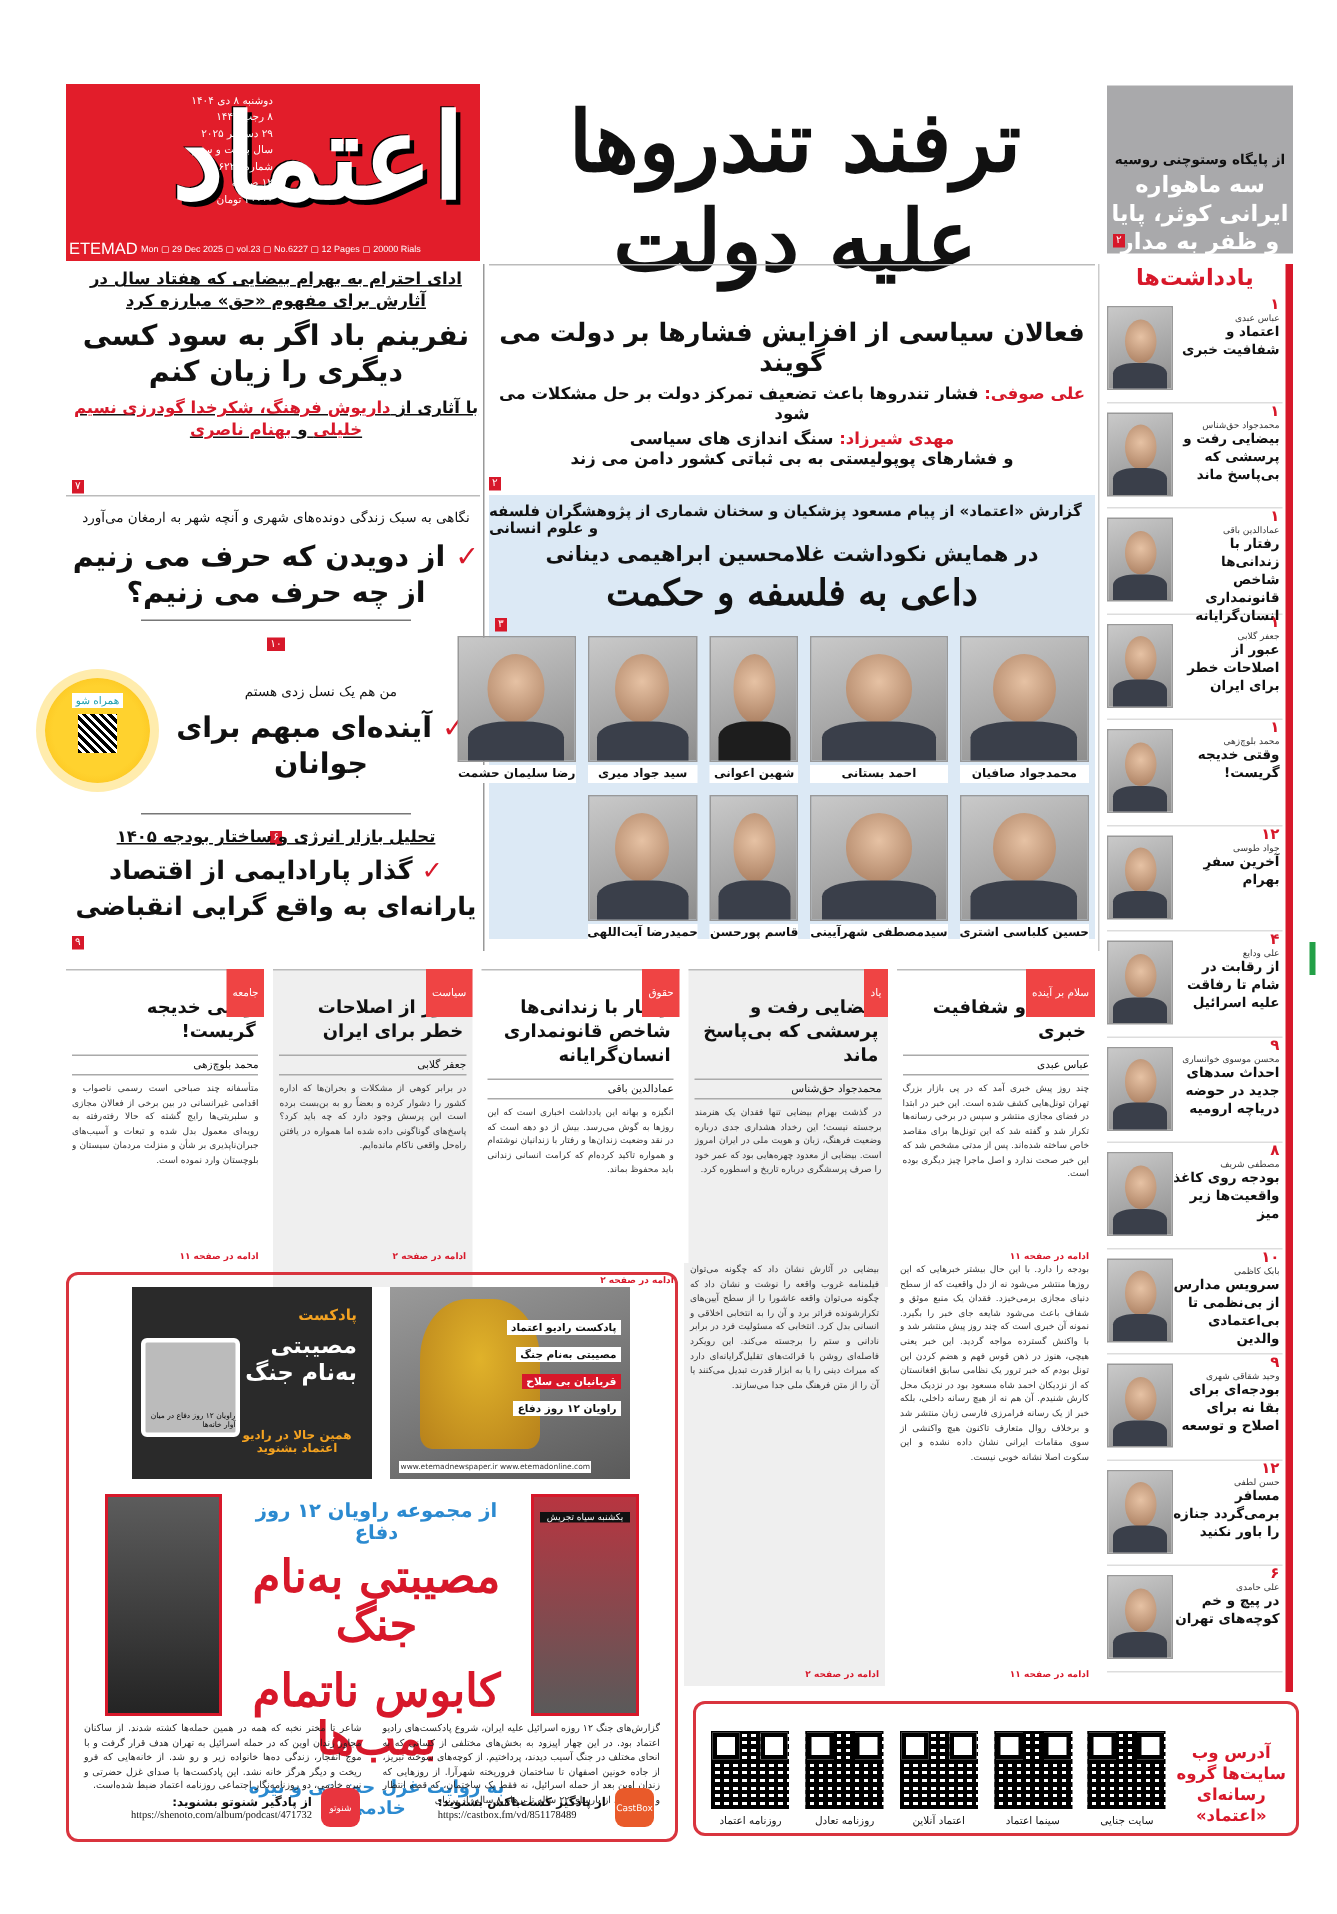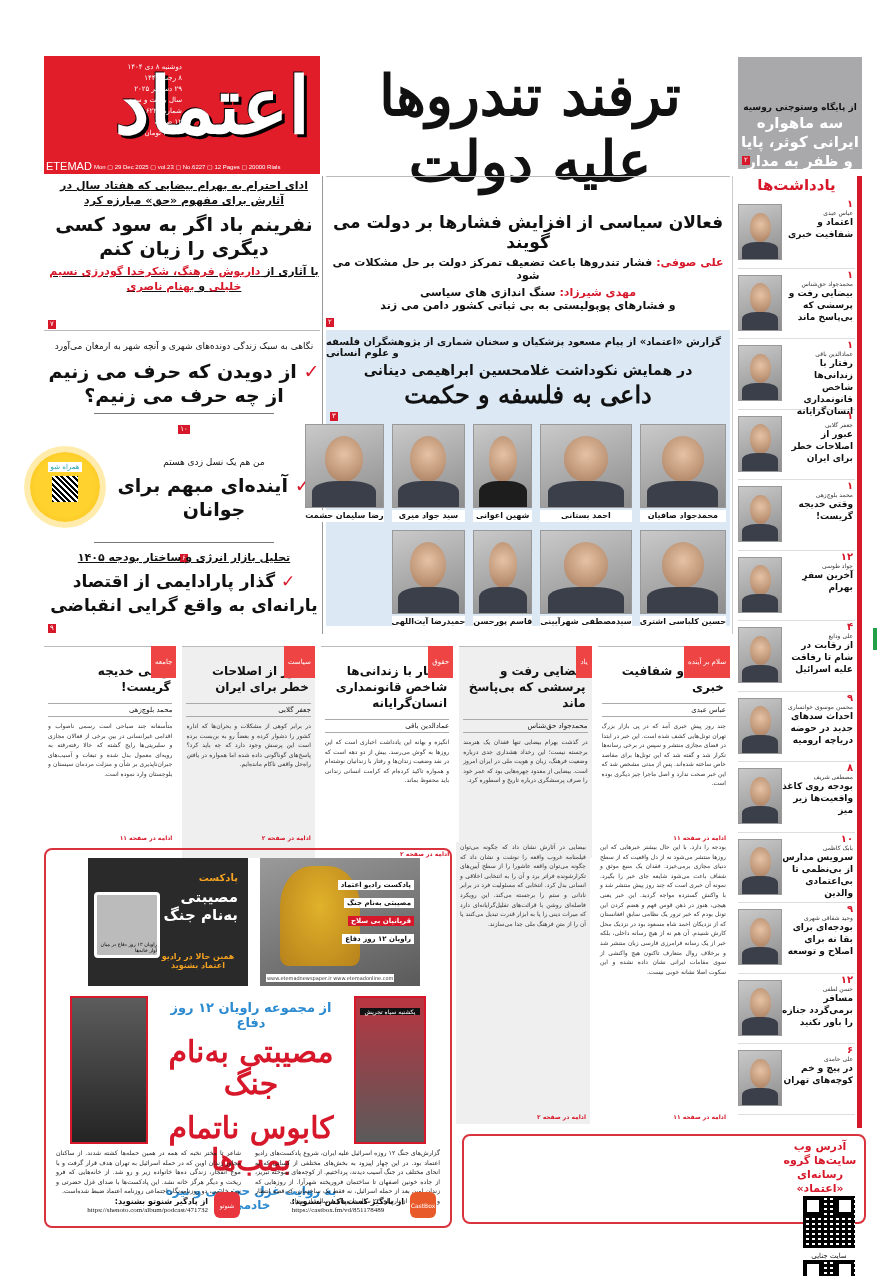--- a/index.html
+++ b/index.html
@@ -100,21 +100,21 @@
   #pc-mid .head { font-size: 30px; color: #d7182a; font-weight: bold; line-height: 32px; margin-top: 6px; font-family: "DejaVu Serif", serif; }
   #pc-mid .narr { font-size: 12px; color: #2b8ad0; font-weight: bold; margin-top: 8px; }
   #pc-text { position: absolute; left: 10px; top: 298px; width: 384px; display: grid; grid-template-columns: 1fr 1fr; column-gap: 14px; font-size: 6.3px; line-height: 9.6px; color: #222; text-align: justify; }
   .pc-listen { position: absolute; top: 342px; display: flex; align-items: center; direction: rtl; }
   .pc-listen .app { width: 26px; height: 26px; border-radius: 6px; background: #e95a2a; color: #fff; font-size: 6px; display: flex; align-items: center; justify-content: center; }
   .pc-listen .lt { margin-right: 6px; }
   .pc-listen .lt .l1 { font-size: 8px; font-weight: bold; }
   .pc-listen .lt .l2 { font-size: 7px; direction: ltr; font-family: "Liberation Serif", serif; }
 
   
-  #qrbox { left: 462px; top: 1134px; width: 404px; height: 90px; border: 2px solid #d9343e; border-radius: 8px; display: flex; direction: rtl; align-items: flex-start; padding: 4px; flex-direction: column; }
+  #qrbox { left: 462px; top: 1134px; width: 404px; height: 90px; border: 2px solid #d9343e; border-radius: 8px; display: flex; direction: rtl; align-items: flex-end; padding: 4px; }
   #qrbox .qlabel { width: 80px; color: #d7182a; font-size: 11px; font-weight: bold; text-align: center; line-height: 14px; }
   .qr { width: 62px; margin-left: 2px; text-align: center; }
   .qr .code { width: 52px; height: 52px; margin: 0 auto; background:
      repeating-linear-gradient(90deg, #000 0 3px, #fff 3px 6px),
      repeating-linear-gradient(0deg, #000 0 3px, #fff 3px 5px);
      background-blend-mode: multiply; position: relative; }
   .qr .code::before, .qr .code::after { content: ""; position: absolute; width: 12px; height: 12px; border: 3px solid #000; background: #fff; }
   .qr .code::before { left: 1px; top: 1px; }
   .qr .code::after { right: 1px; top: 1px; }
   .qr .qname { font-size: 7px; margin-top: 4px; }

